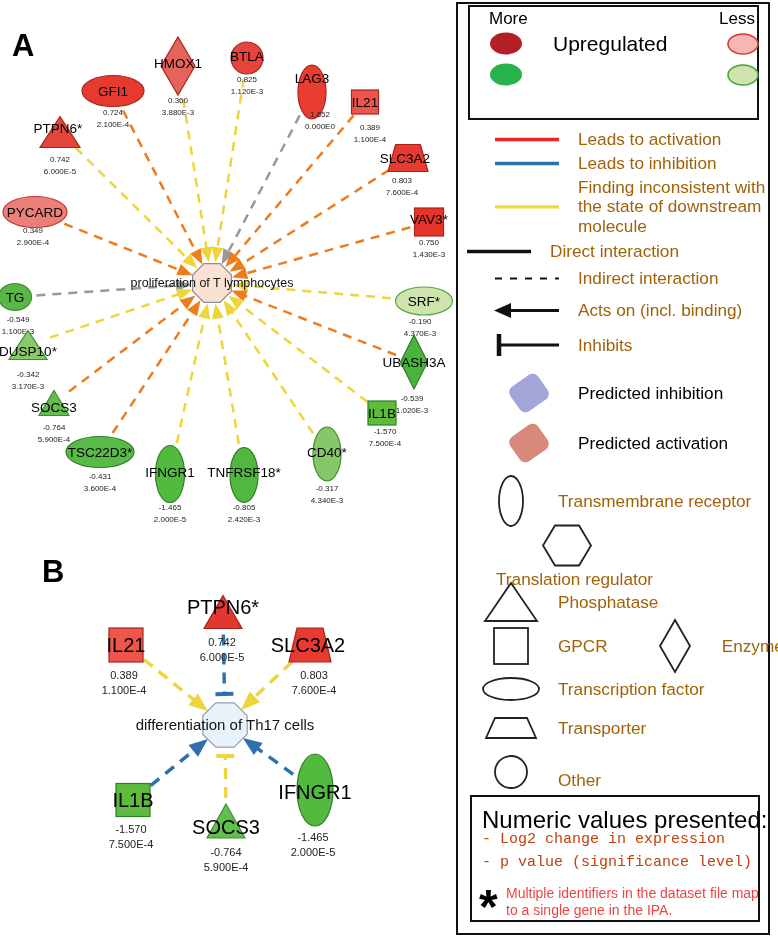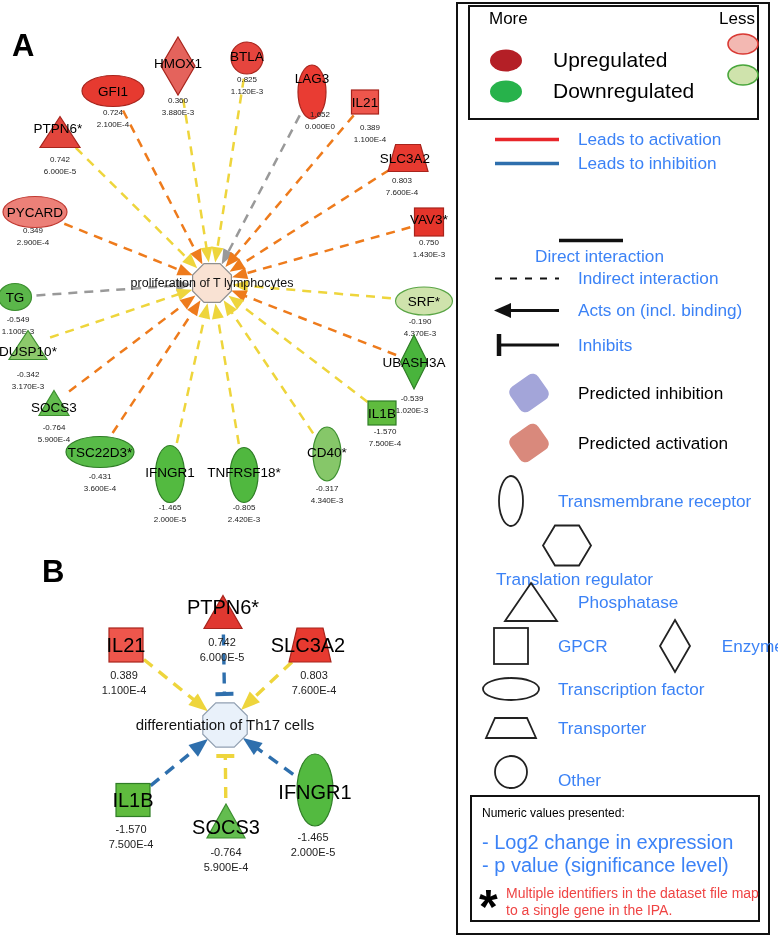--- a/index.html
+++ b/index.html
@@ -4,33 +4,33 @@
 <style>
   html,body{margin:0;padding:0;background:#fff;}
   .figure{position:relative;width:778px;height:944px;background:#ffffff;
           font-family:"Liberation Sans",sans-serif;overflow:hidden;}
   #diagram{position:absolute;left:0;top:0;}
   #diagram text{font-family:"Liberation Sans",sans-serif;}
   .panel-tag{position:absolute;font-size:31px;font-weight:bold;color:#000;}
   .box{position:absolute;border:2.5px solid #111;background:transparent;box-sizing:border-box;}
   .abs{position:absolute;}
   .expr-head{font-size:17px;color:#000;}
-  .expr-row{position:absolute;display:flex;align-items:flex-start;margin-top:17px;}
+  .expr-row{position:absolute;display:flex;align-items:center;}
   .expr-label{font-size:21px;color:#000;margin-left:30px;white-space:nowrap;}
   .lrow{position:absolute;display:flex;align-items:center;transform:translateY(-50%);}
   .lglyph{width:70px;flex:0 0 auto;display:flex;justify-content:flex-start;align-items:center;}
   .sglyph{width:62px;flex:0 0 auto;display:flex;justify-content:center;align-items:center;}
-  .ltext{font-size:17.2px;color:#3b82f6;margin-left:16px;white-space:nowrap;}
+  .ltext{font-size:17.2px;color:#a16207;margin-left:16px;white-space:nowrap;}
   .ltext.wrap{white-space:normal;width:195px;line-height:1.13;}
   .pred-shape{width:34px;height:30px;border-radius:7px;transform:rotate(-35deg);}
   .pred-wrap{width:46px;flex:0 0 auto;display:flex;justify-content:center;}
   .pred-text{font-size:17.2px;color:#000;margin-left:26px;white-space:nowrap;}
   .shape-extra{margin-left:36px;}
-  .notes-title{position:absolute;font-size:12px;color:#000;}
-  .note-item{position:absolute;font-size:20px;color:#3b82f6;}
+  .notes-title{position:absolute;font-size:24px;color:#000;}
+  .note-item{position:absolute;font-size:15px;color:#c2410c;font-family:Liberation Mono, monospace;}
   .asterisk{position:absolute;font-size:48px;font-weight:bold;color:#000;line-height:0.6;}
   .aster-note{position:absolute;font-size:14px;line-height:1.18;color:#ef4444;width:254px;}
 </style>
 </head>
 <body>
 
 <div class="figure">
 
   <svg id="diagram" width="460" height="944" viewBox="0 0 460 944">
       <g>
@@ -309,21 +309,20 @@
   <div class="expr-row" style="left:489px;top:31px;">
     <svg width="34" height="25">
       <ellipse cx="17" cy="12.5" rx="16" ry="11" fill="#b41f26"></ellipse>
     </svg>
     <span class="expr-label">Upregulated</span>
   </div>
   <div class="expr-row" style="left:489px;top:62px;">
     <svg width="34" height="25">
       <ellipse cx="17" cy="12.5" rx="16" ry="11" fill="#27b24b"></ellipse>
     </svg>
-    <span class="expr-label">Downregulated</span>
   </div>
   <svg class="abs" style="left:727px;top:33px;" width="32" height="22">
     <ellipse cx="16" cy="11" rx="15" ry="10" stroke-width="1.6" fill="#f3b8b2" stroke="#d93a34"></ellipse>
   </svg>
   <svg class="abs" style="left:727px;top:64px;" width="32" height="22">
     <ellipse cx="16" cy="11" rx="15" ry="10" stroke-width="1.6" fill="#cfe3ac" stroke="#49a63c"></ellipse>
   </svg>
 
   <div class="lrow" style="left:492px;top:139px;">
     <span class="lglyph">
@@ -334,21 +333,29 @@
     <span class="ltext">Leads to activation</span>
   </div>
   <div class="lrow" style="left:492px;top:163px;justify-content:flex-end;">
     <span class="lglyph">
         <svg width="70" height="10">
       <line x1="3" y1="5" x2="67" y2="5" stroke-width="3.4" stroke="#2e6fad"></line>
         </svg>
       </span>
     <span class="ltext">Leads to inhibition</span>
   </div>
-  <div class="lrow" style="left:519px;top:251px;flex-direction:column;">
+  <div class="lrow" style="left:492px;top:207px;">
+    <span class="lglyph">
+        <svg width="70" height="10">
+      <line x1="3" y1="5" x2="67" y2="5" stroke-width="3.4" stroke="#efdc35"></line>
+        </svg>
+      </span>
+    <span class="ltext wrap">Finding inconsistent with the state of downstream molecule</span>
+  </div>
+  <div class="lrow" style="left:464px;top:251px;">
     <span class="lglyph">
         <svg width="70" height="10">
       <line x1="3" y1="5" x2="67" y2="5" stroke="#111" stroke-width="3.4"></line>
         </svg>
       </span>
     <span class="ltext">Direct interaction</span>
   </div>
   <div class="lrow" style="left:492px;top:278px;">
     <span class="lglyph">
         <svg width="70" height="10">
@@ -398,21 +405,21 @@
     <span class="ltext">Transmembrane receptor</span>
   </div>
   <div class="lrow" style="left:480px;top:556px;flex-direction:column;">
     <span class="sglyph">
         <svg width="52" height="46">
       <polygon points="14,3 38,3 50,23 38,43 14,43 2,23" fill="none" stroke="#222" stroke-width="1.8"></polygon>
         </svg>
       </span>
     <span class="ltext">Translation regulator</span>
   </div>
-  <div class="lrow" style="left:500px;top:602px;text-align:center;">
+  <div class="lrow" style="left:480px;top:602px;text-align:center;">
     <span class="sglyph">
         <svg width="56" height="42">
       <polygon points="28,2 54,40 2,40" fill="none" stroke="#222" stroke-width="1.8"></polygon>
         </svg>
       </span>
     <span class="ltext">Phosphatase</span>
   </div>
   <div class="lrow" style="left:480px;top:646px;">
     <span class="sglyph">
         <svg width="38" height="40">

